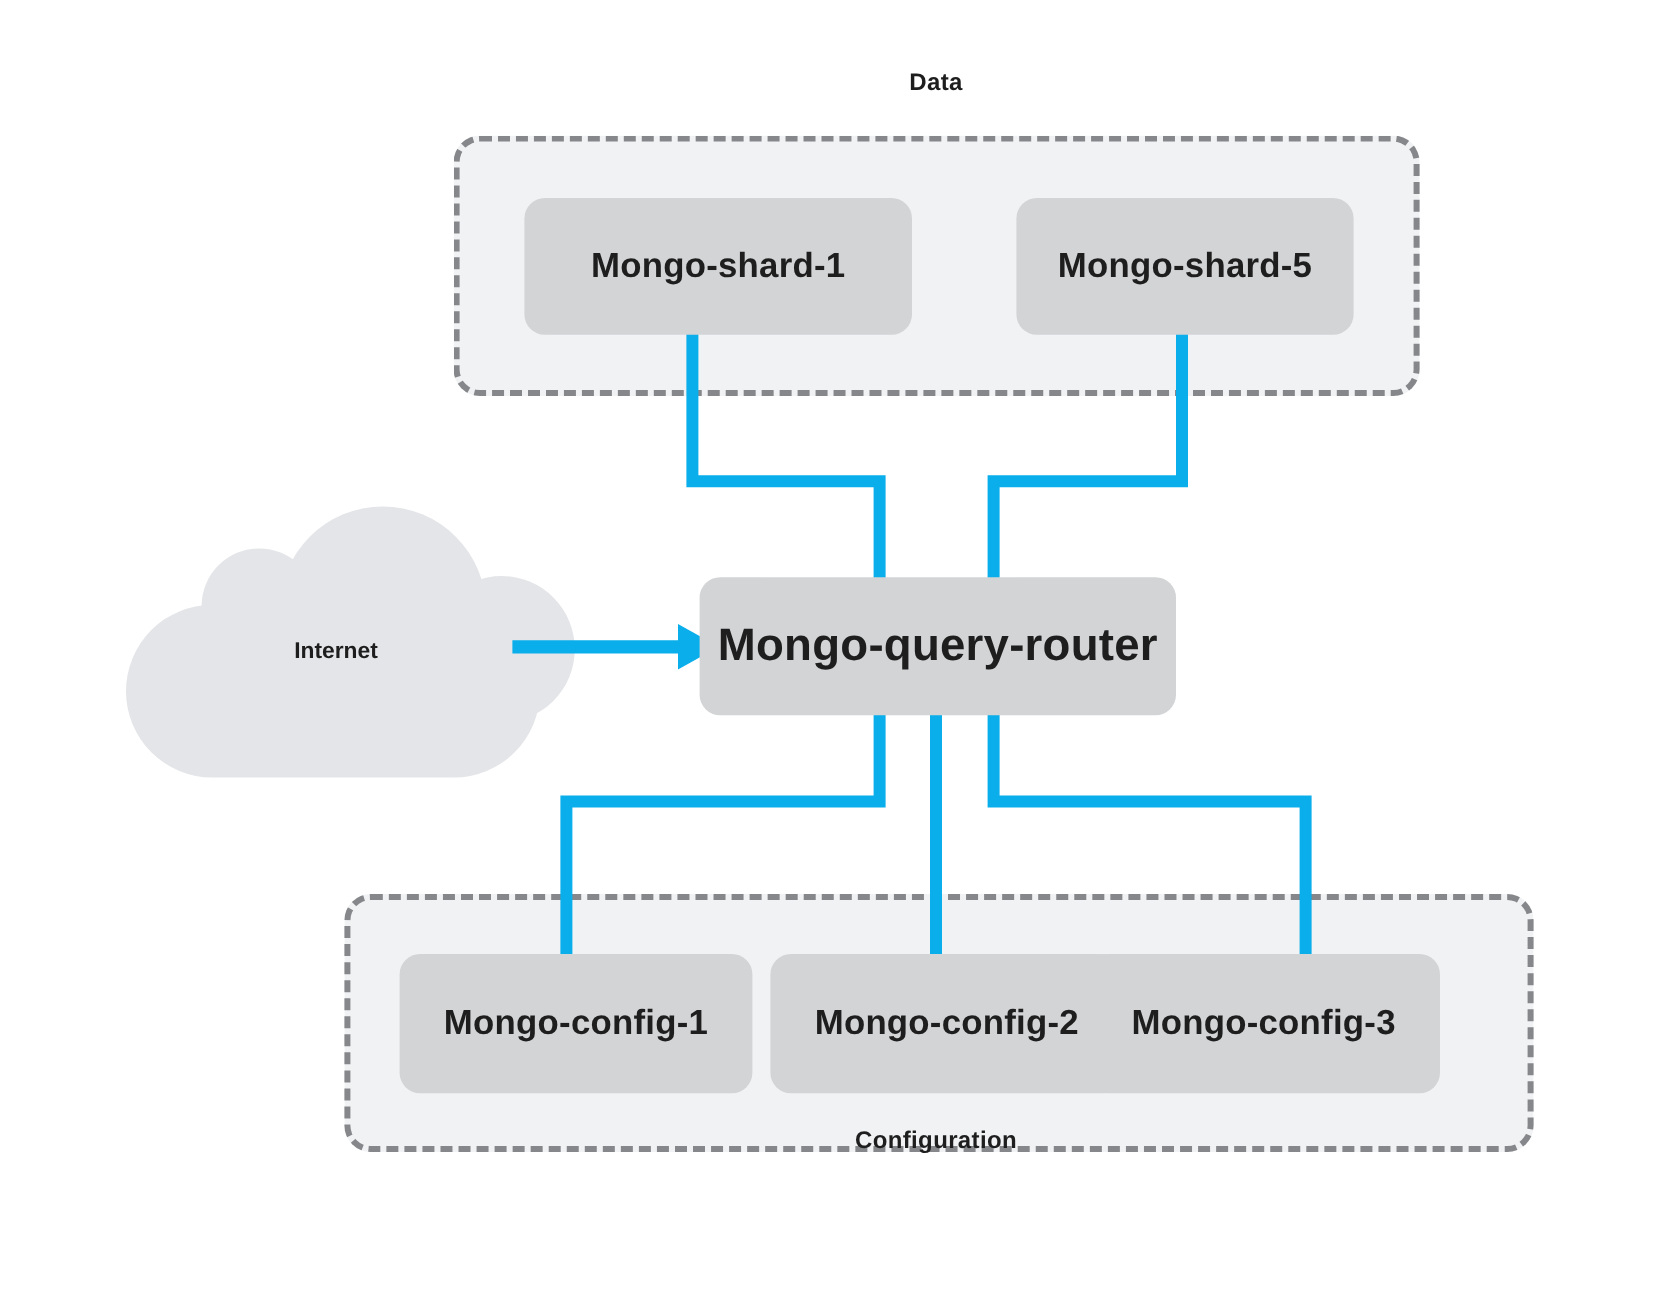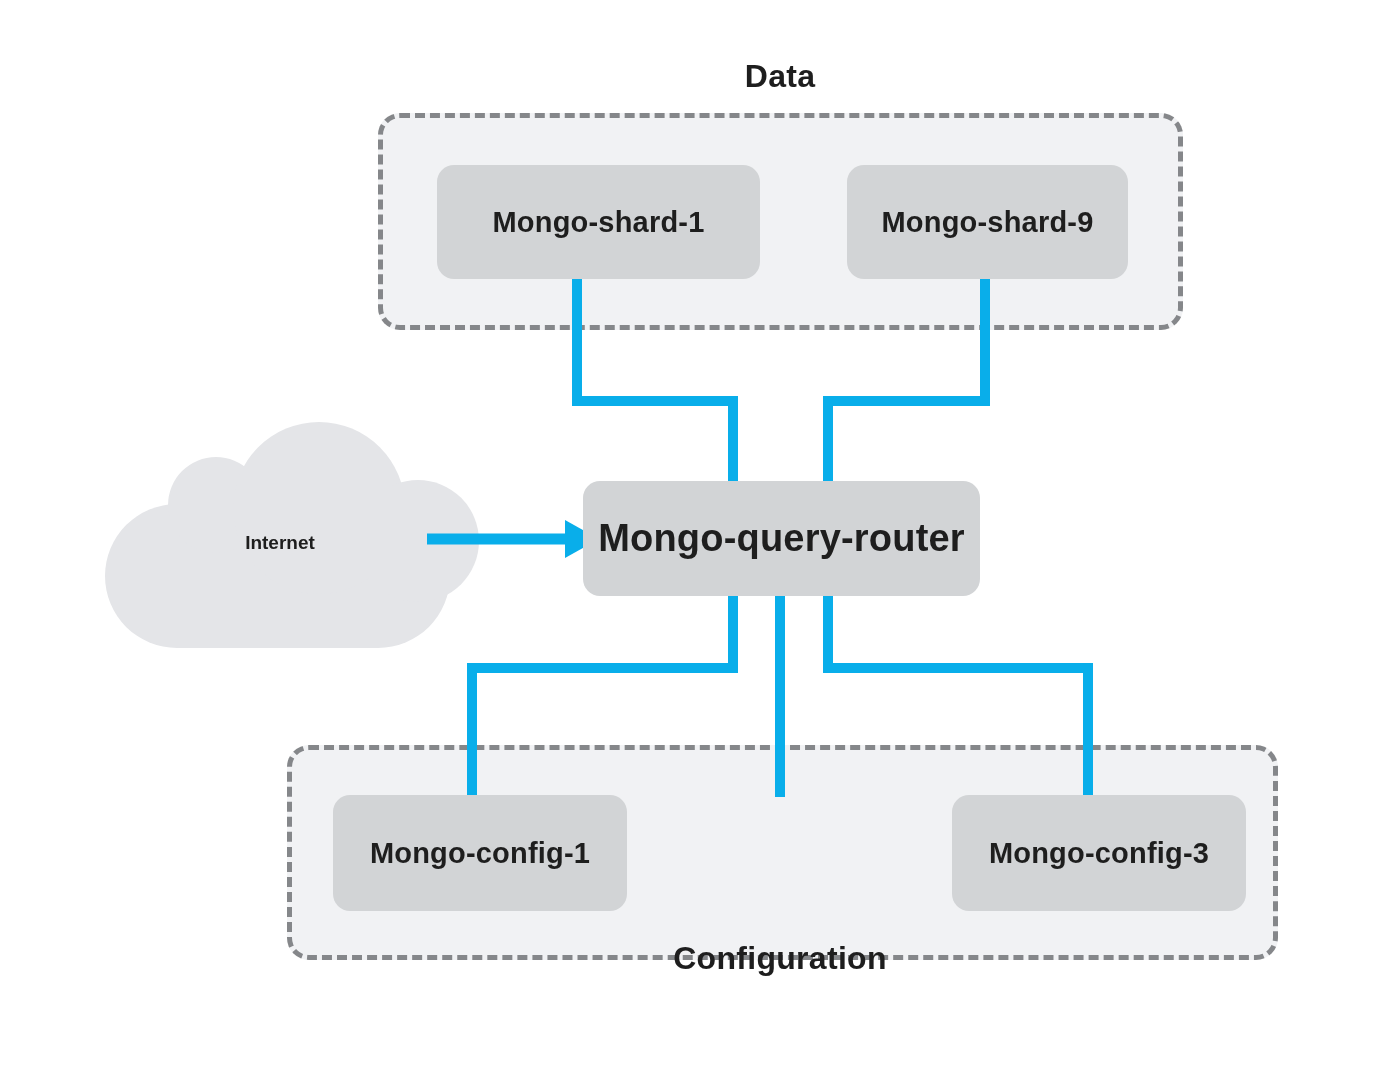--- a/index.html
+++ b/index.html
@@ -28,21 +28,21 @@
     position:absolute;
     background:var(--group-fill);
     border:5px dashed var(--group-border);
     border-radius:22px;
   }
   .group-data{left:378px;top:113px;width:805px;height:217px;}
   .group-config{left:287px;top:745px;width:991px;height:215px;}
   
   .caption{
     position:absolute;
-    font-size:32px;
+    font-size:20px;
     font-weight:bold;
     color:var(--text);
     text-align:center;
     letter-spacing:.3px;
   }
   .caption-data{left:580px;top:58px;width:400px;}
   .caption-config{left:580px;top:940px;width:400px;}
   
   .node{
     position:absolute;
@@ -56,21 +56,21 @@
     color:var(--text);
     letter-spacing:.2px;
     z-index:3;
   }
   .node-shard1{left:437px;top:165px;width:323px;height:114px;}
   .node-shard2{left:847px;top:165px;width:281px;height:114px;}
   .node-router{left:583px;top:481px;width:397px;height:115px;font-size:38px;}
   .node-config{top:795px;width:294px;height:116px;}
   .node-config1{left:333px;}
   .node-config2{left:642px;}
-  .node-config3{left:952px;}
+  .node-config3{left:906px;}
   
   .cloud{
     position:absolute;
     left:105px;top:420px;width:350px;height:230px;
     z-index:1;
   }
   .cloud-part{
     position:absolute;
     background:var(--cloud-fill);
     border-radius:50%;
@@ -140,22 +140,23 @@
     <path class="edge" d="M985 277 L985 401 L828 401 L828 483"></path>
     <path class="edge" d="M733 594 L733 668 L472 668 L472 797"></path>
     <path class="edge" d="M780 594 L780 797"></path>
     <path class="edge" d="M828 594 L828 668 L1088 668 L1088 797"></path>
     <path class="arrow-shaft" d="M427 539 L566 539"></path>
     <polygon class="arrow-head" points="565,520 599,539 565,558"></polygon>
   </svg>
 
   <div class="node node-shard1">Mongo-shard-1</div>
 
-  <div class="node node-shard2">Mongo-shard-9</div>
+  <div class="node node-shard2">Mongo-shard-5</div>
 
   <div class="node node-router">Mongo-query-router</div>
 
   <div class="node node-config node-config1">Mongo-config-1</div>
 
+  <div class="node node-config node-config2">Mongo-config-2</div>
 
   <div class="node node-config node-config3">Mongo-config-3</div>
 
 </div>
 
 </body></html>

